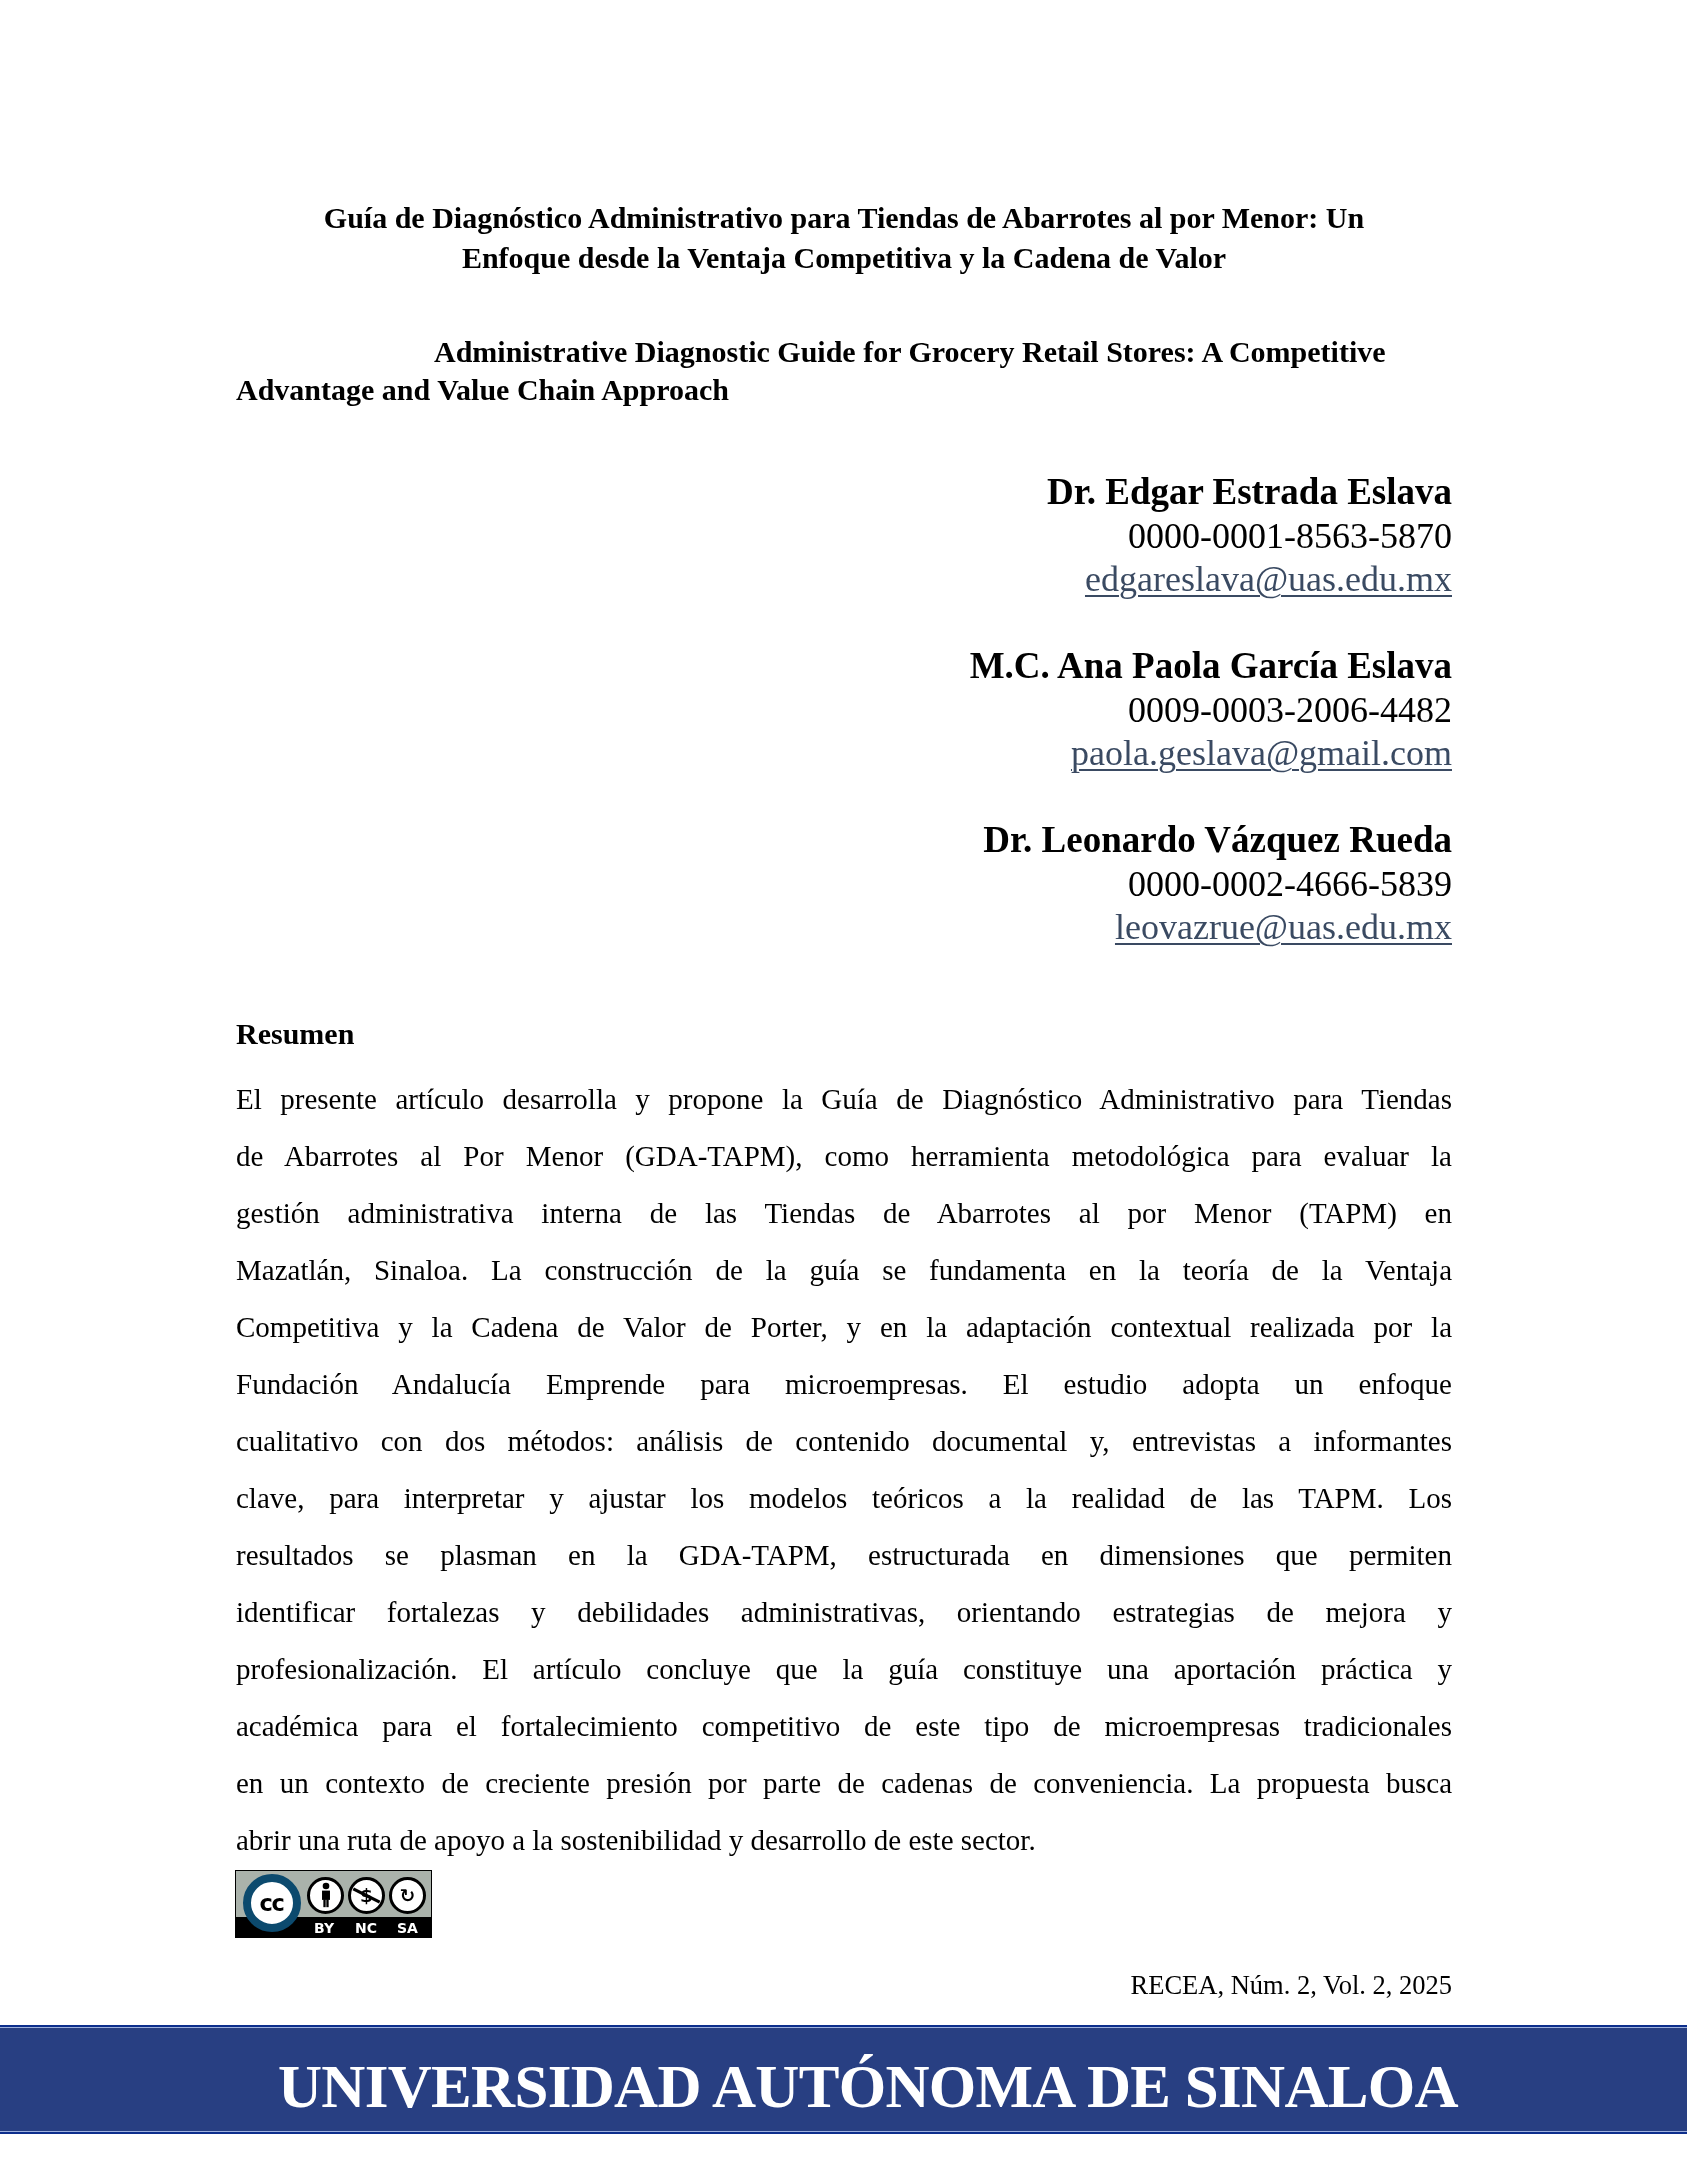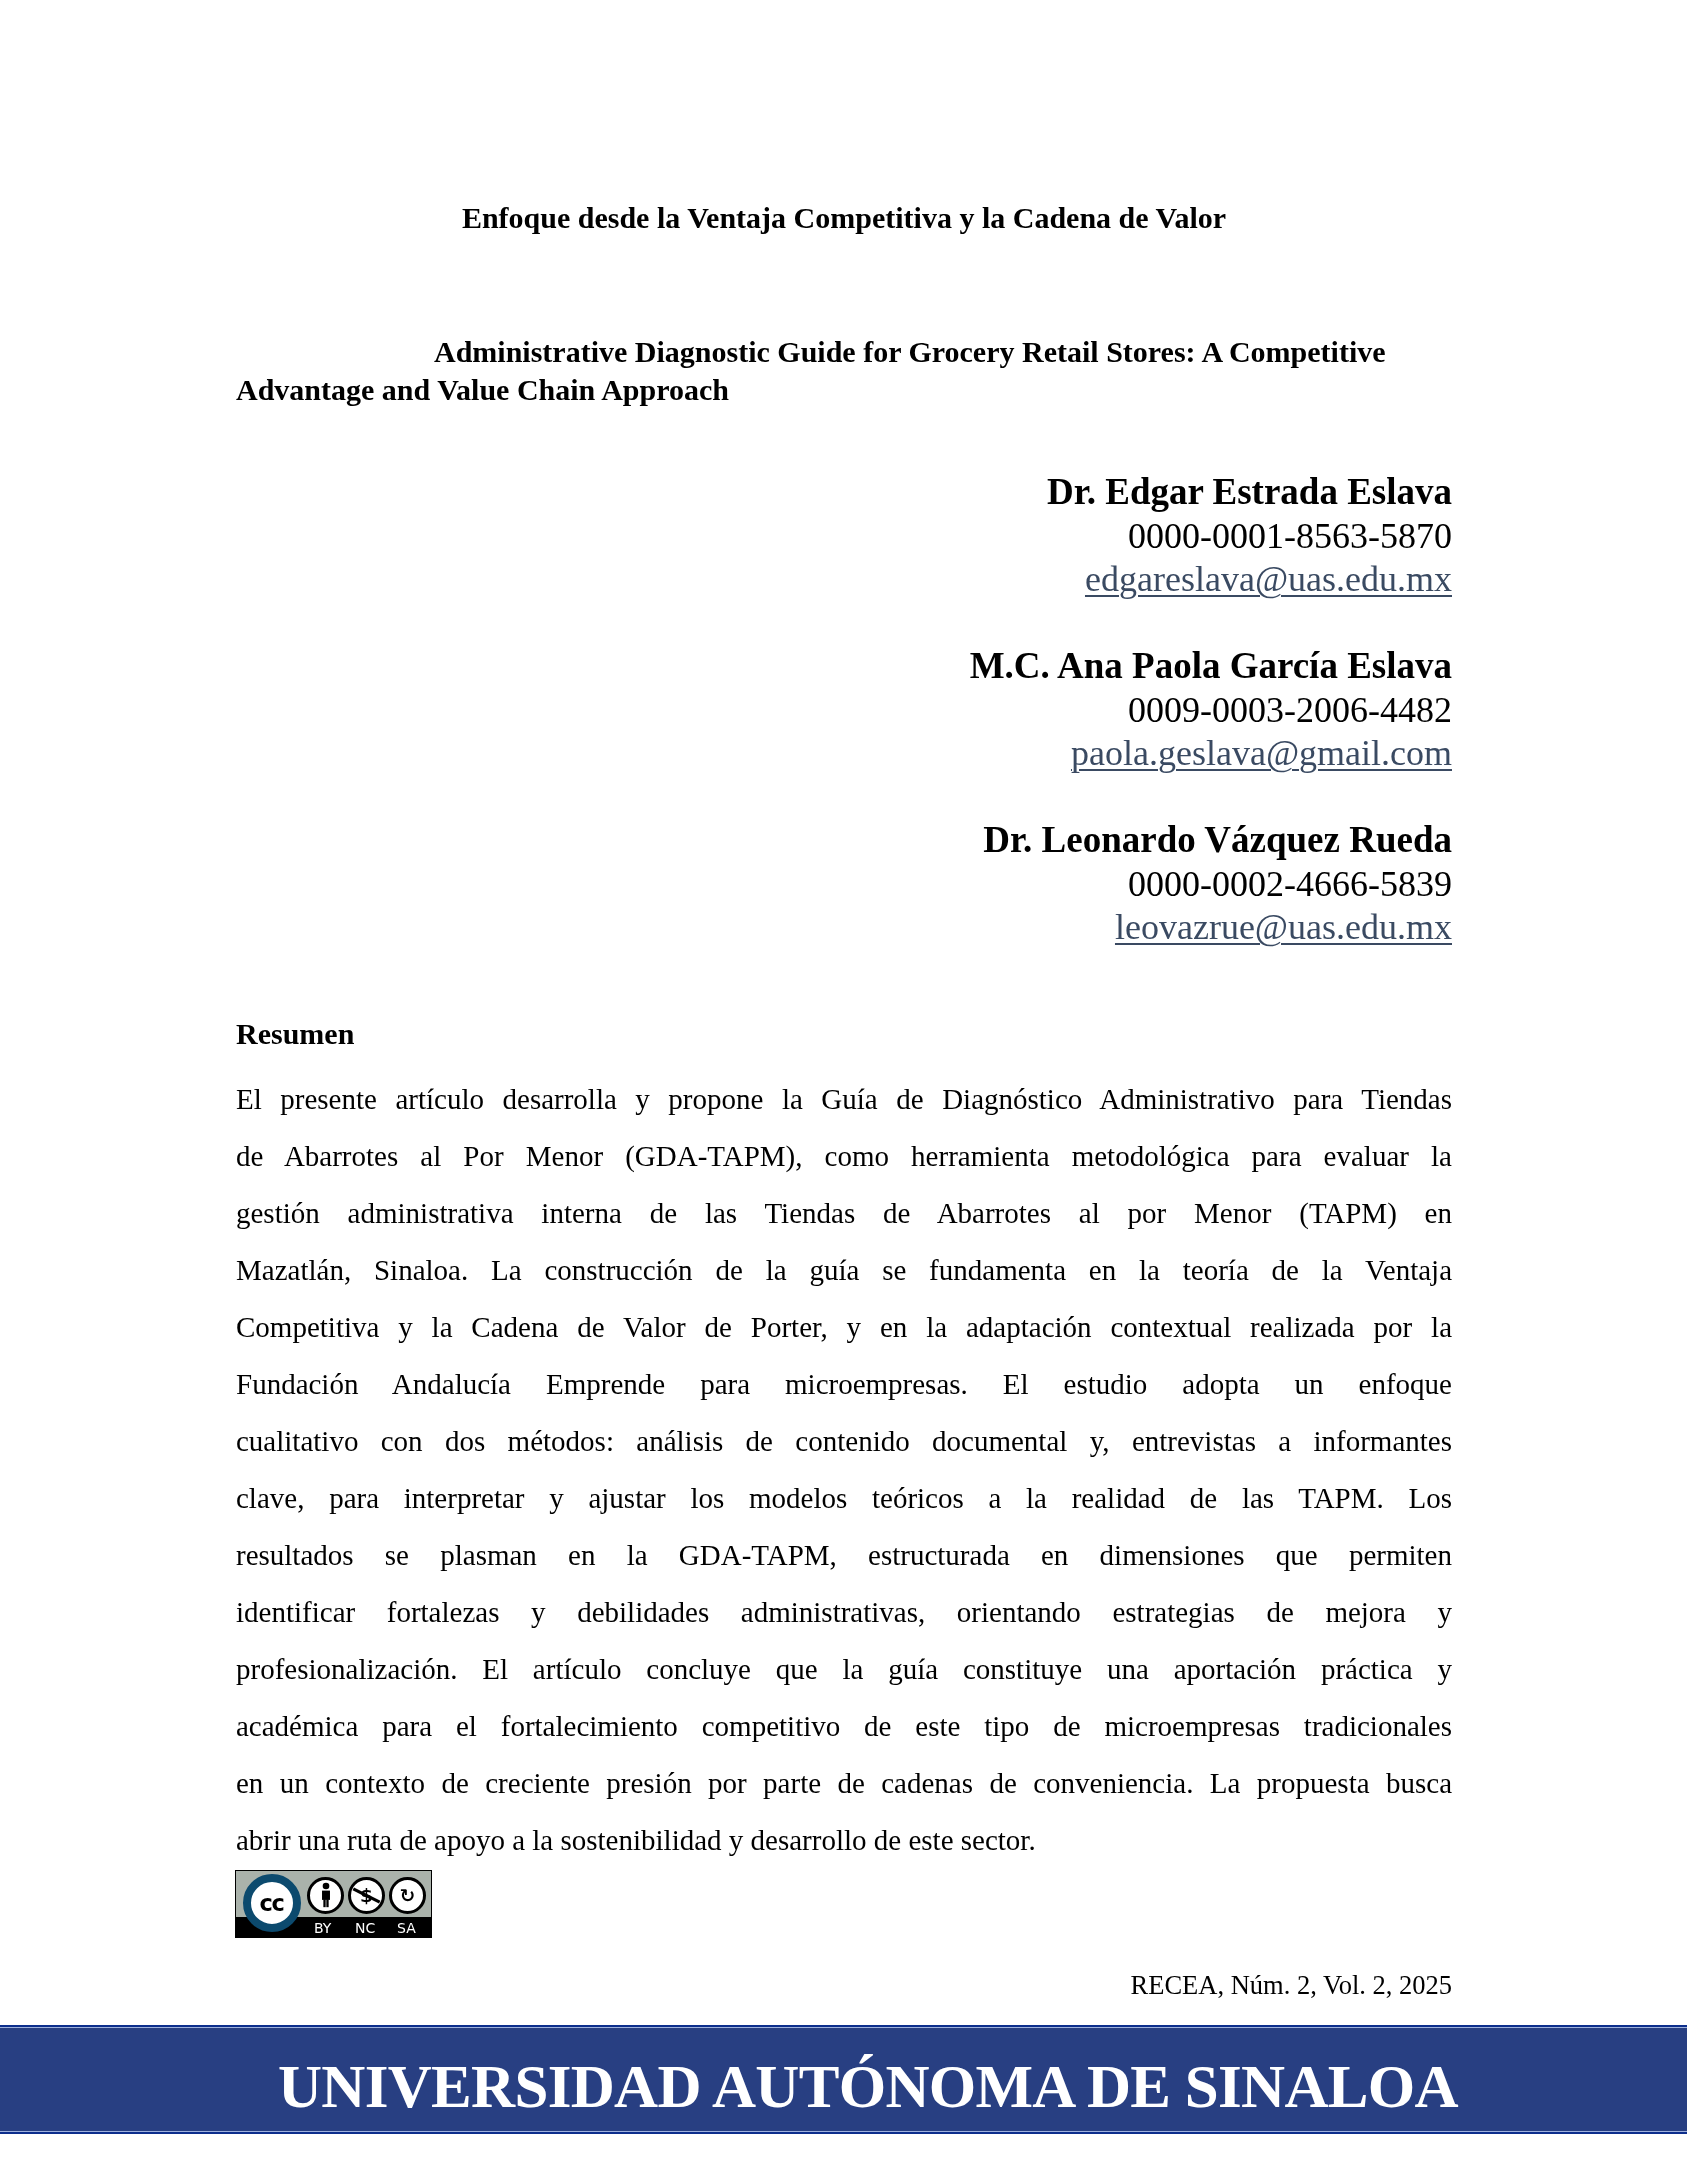--- a/index.html
+++ b/index.html
@@ -37,38 +37,39 @@
   .cc-strip { position:absolute; left:0; right:0; bottom:0; height:20px; background:#000; }
   .cc-big { position:absolute; left:6.6px; top:2.6px; width:58px; height:58px; border-radius:50%;
             background:#fff; border:8px solid #0c4a6e; box-sizing:border-box;
             display:flex; align-items:center; justify-content:center;
             font-family:"DejaVu Sans", sans-serif; font-weight:bold; font-size:22.5px; letter-spacing:-1.3px; }
   .cc-small { position:absolute; top:6px; width:37px; height:37px; border-radius:50%;
               background:#fff; border:3.3px solid #000; box-sizing:border-box;
               display:flex; align-items:center; justify-content:center;
               font-family:"DejaVu Sans", sans-serif; font-weight:bold; font-size:18.5px; }
   .cc-lbl { position:absolute; bottom:1.3px; color:#fff; font-family:"DejaVu Sans", sans-serif;
-            font-weight:normal; font-size:14px; line-height:16px; }
+            font-weight:bold; font-size:14px; line-height:16px; }
 
   
   .journal { right:235px; top:1971px; font-size:26.5px; line-height:29px; }
 
   
   .banner { left:0; top:2025px; width:1687px; height:109px; background:#283f82;
             border-top:2px solid #0d2e8c; border-bottom:2px solid #0d2e8c; box-sizing:border-box; }
   .banner::before { content:""; position:absolute; left:0; right:0; top:0; height:1.3px; background:#9fb1dc; }
   .banner::after { content:""; position:absolute; left:0; right:0; bottom:0; height:1.3px; background:#9fb1dc; }
   .banner-text { position:absolute; left:278px; top:26.5px; width:1126px; color:#fff;
                  font-weight:bold; font-size:61px; line-height:66px; white-space:nowrap;
                  letter-spacing:-0.7px; }
 </style>
 </head>
 <body>
 
 <div class="abs title-es">
+  <span style="display:block">Guía de Diagnóstico Administrativo para Tiendas de Abarrotes al por Menor: Un</span>
   <span style="display:block">Enfoque desde la Ventaja Competitiva y la Cadena de Valor</span>
 </div>
 
 <div class="abs title-en">
   <span class="l1">Administrative Diagnostic Guide for Grocery Retail Stores: A Competitive</span>
   <span class="l2">Advantage and Value Chain Approach</span>
 </div>
 
 <div class="abs authors">
   <div class="author">

